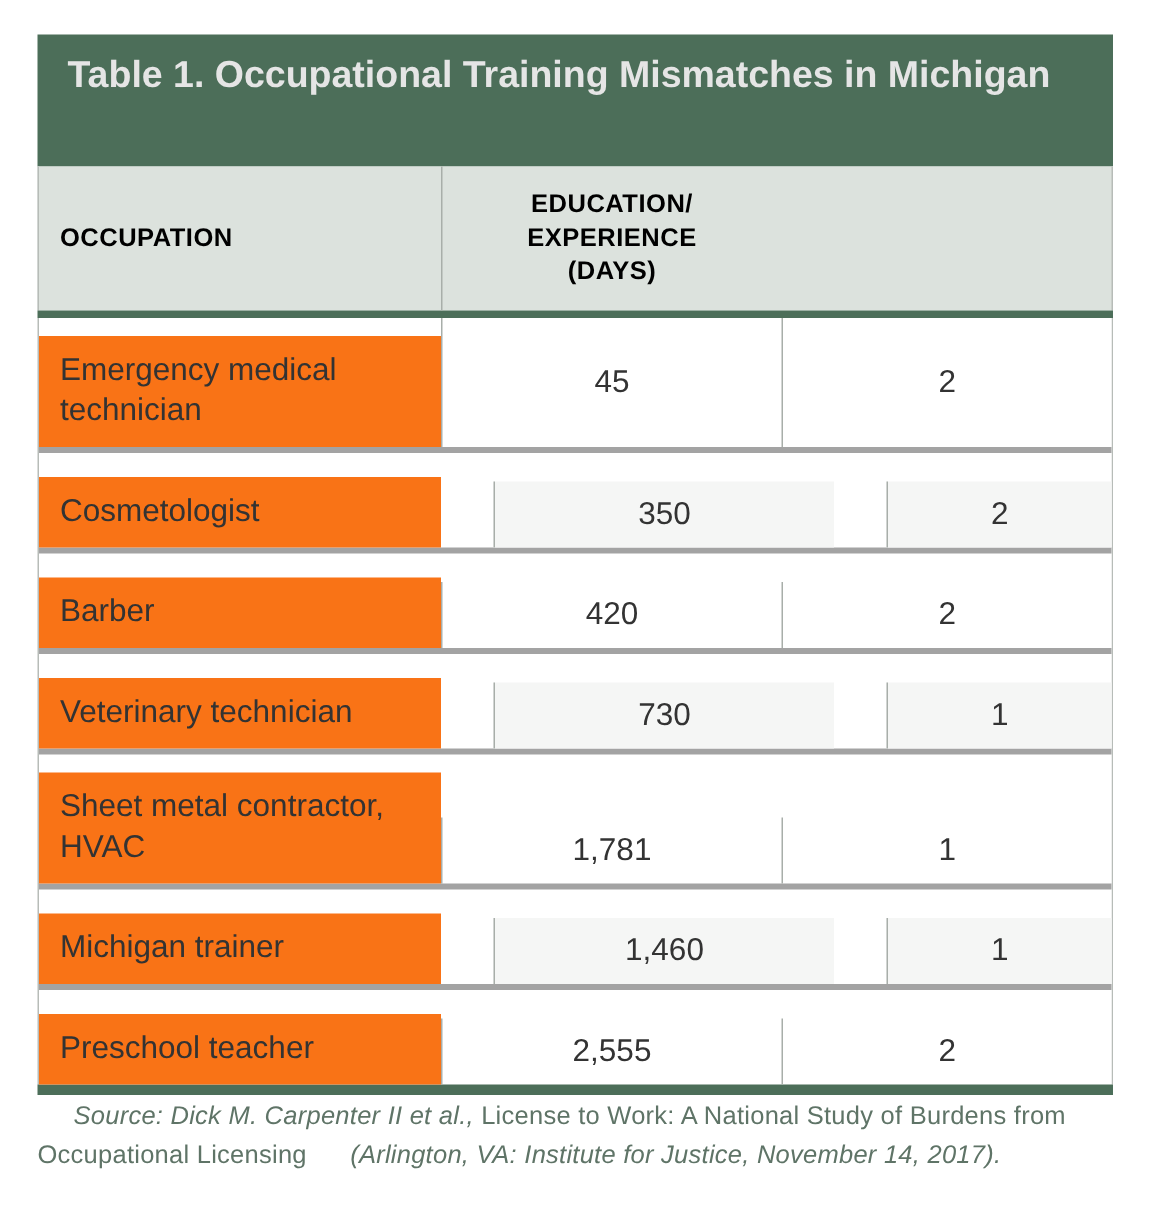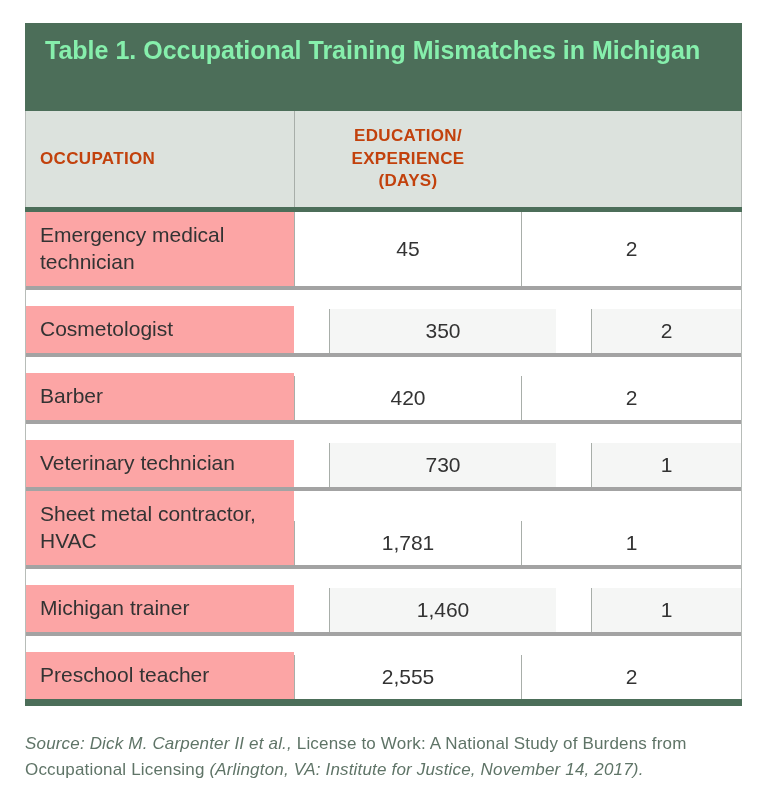--- a/index.html
+++ b/index.html
@@ -17,21 +17,21 @@
   }
   .table-card {
     position: absolute;
     left: 25px;
     top: 23px;
     width: 717px;
   }
   .title-bar {
     box-sizing: border-box;
     background: #4c6e59;
-    color: #86efac;
+    color: #e5e5e5;
     font-size: 25px;
     font-weight: 700;
     line-height: 1.34;
     padding: 11px 22px 13px 20px;
     min-height: 88px;
   }
   .bordered {
     border-left: 1px solid #b7bcb8;
     border-right: 1px solid #b7bcb8;
   }
@@ -47,51 +47,51 @@
     align-items: center;
     color: #333333;
   }
   .col-occ  { width: 268px; flex: 0 0 268px; justify-content: flex-start; text-align: left; padding: 10px 12px 10px 14px; }
   .col-days { width: 227px; flex: 0 0 227px; justify-content: center; text-align: center; padding: 10px 6px; }
   .col-exams{ flex: 1 1 auto; justify-content: center; text-align: center; padding: 10px 6px; }
   .col-days, .col-exams { border-left: 1px solid #a8aea9; }
   .th {
     font-size: 17px;
     font-weight: 700;
-    color: #c2410c;
+    color: #000000;
     letter-spacing: 0.02em;
   }
   .th-days { white-space: pre-line; line-height: 1.35; }
   .green-rule {
     height: 5px;
     background: #4c6e59;
   }
   .green-rule.bottom { height: 7px; }
   .row {
     display: flex;
     box-sizing: border-box;
     min-height: 67px;
     font-size: 21px;
     background: #ffffff;
   }
   .row + .row { border-top: 4px solid #a3a3a3; align-items: flex-end; }
-  .row .col-occ { background: #fca5a5; line-height: 1.28; }
+  .row .col-occ { background: #f97316; line-height: 1.28; margin-top: 12px; }
   .row.alt .col-days, .row.alt .col-exams { background: #f5f6f5; margin-left: 35px; }
   .source {
     position: absolute;
     left: 25px;
     top: 731px;
     width: 719px;
     margin: 0;
     font-size: 17px;
     line-height: 1.52;
     color: #5f7467;
     letter-spacing: 0.01em;
   }
-  .source .it { font-style: italic; }
+  .source .it { font-style: italic; margin-left: 24px; }
   .source .rm { font-style: normal; }
 </style>
 </head>
 <body>
 
 <div class="page">
   <div class="table-card">
     <div class="title-bar">
       <span>Table 1. Occupational Training Mismatches in Michigan</span>
     </div>

